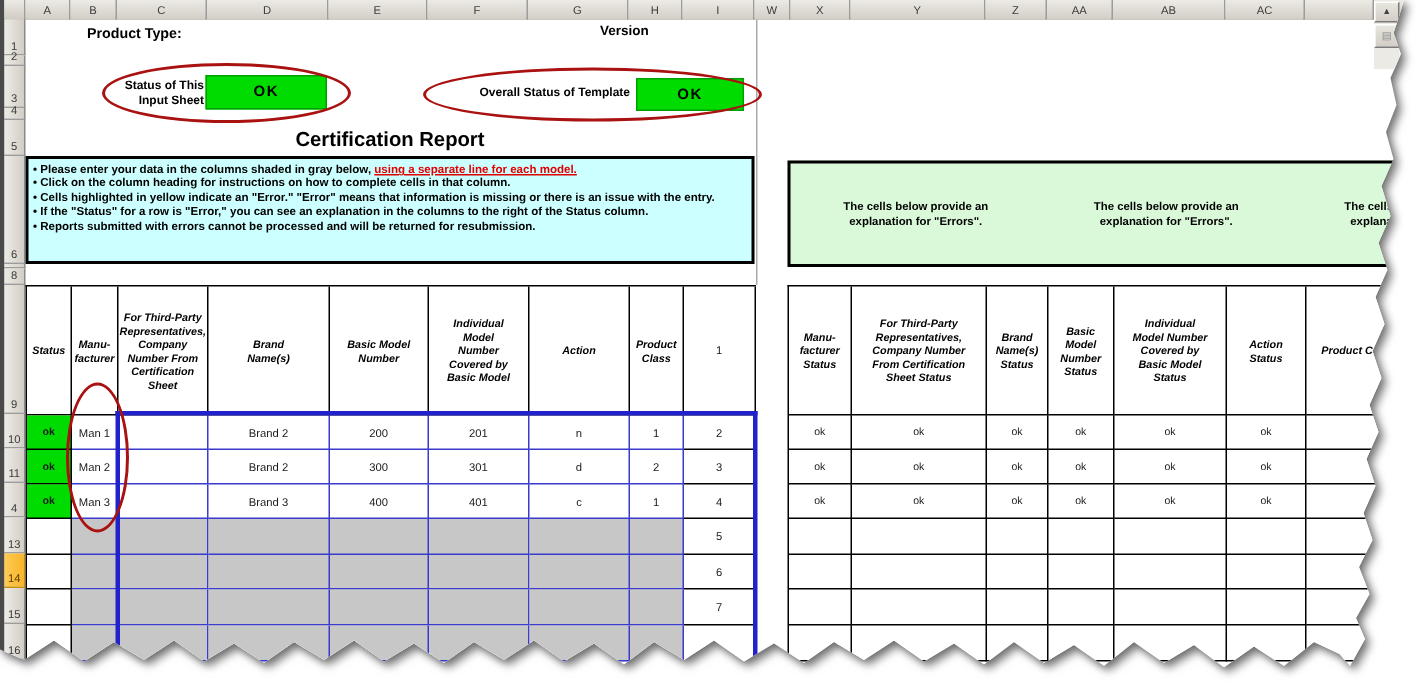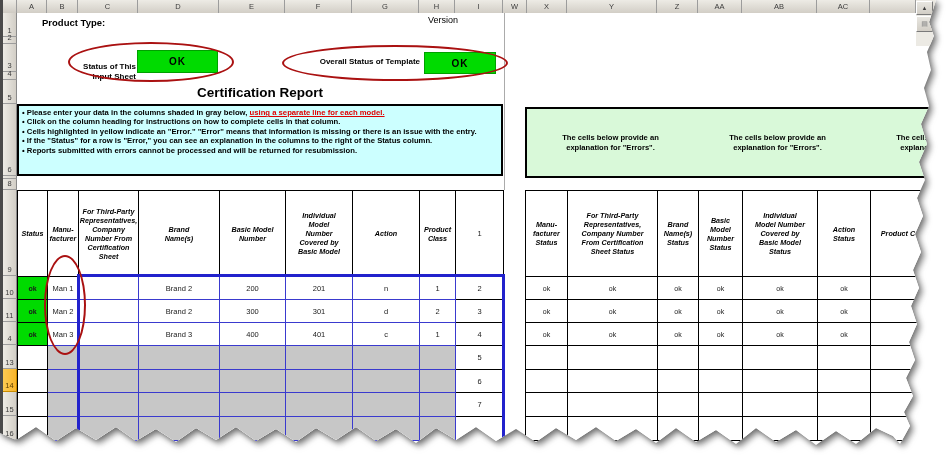--- a/index.html
+++ b/index.html
@@ -19,22 +19,22 @@
            font-size:7.5px; display:flex; align-items:center; justify-content:center;
            background:linear-gradient(#EDEBE5,#D2CEC6); }
   .corner { left:3px; top:0; width:14px; height:13px; border-right:1px solid #9c9c9c;
             background:linear-gradient(#EDEBE5,#CFCBC3); }
   .rhead { left:3px; width:14px; background:linear-gradient(90deg,#EDEBE5,#D2CEC6);
            border-bottom:1px solid #9c9c9c; border-right:1px solid #8a8a8a; color:#3c3c3c;
            font-size:7.5px; display:flex; align-items:flex-end; justify-content:center; padding-bottom:1px; }
   .rhead.orange { background:linear-gradient(90deg,#FDCB53,#F9B52B); border-color:#c98c00; color:#5a3c00; }
 
   
-  .product-type { left:42px; top:17px; font-size:9.5px; font-weight:bold; color:#000; }
-  .version { left:400px; top:15px; width:86px; font-size:9px; text-align:center; color:#000; }
+  .product-type { left:58px; top:17px; font-size:9.5px; font-weight:bold; color:#000; }
+  .version { left:400px; top:15px; width:86px; font-size:9px; text-align:left; color:#000;font-weight:bold; }
   .status-label { font-size:8px; font-weight:bold; color:#000; text-align:right; white-space:pre-line; line-height:1.28; }
   .ok-box { background:#00DB00; border:1px solid #00a000; display:flex; align-items:center; justify-content:center;
             font-size:10px; font-weight:bold; letter-spacing:1px; color:#000; }
   .ellipse { border:2px solid #aa1111; border-radius:50%; background:transparent; }
 
   .report-title { left:17px; top:85px; width:486px; text-align:center; font-size:13.5px; font-weight:bold; color:#000; }
 
   .instr-box { left:17px; top:104px; width:486px; height:72px; background:#CCFFFF; border:2px solid #000;
                padding:2px 3px 0 3px; font-size:7.7px; font-weight:bold; line-height:1.23; color:#000; }
   .red-u { color:#e00000; text-decoration:underline; }
@@ -113,21 +113,21 @@
   <div class="abs rhead" style="top:345px;height:24px">13</div>
   <div class="abs rhead orange" style="top:369px;height:23px">14</div>
   <div class="abs rhead" style="top:392px;height:24px">15</div>
   <div class="abs rhead" style="top:416px;height:24px">16</div>
 
   <div class="abs gridline-iw"></div>
 
   <div class="abs product-type">Product Type:</div>
   <div class="abs version">Version</div>
 
-  <div class="abs status-label" style="left:58px;top:62px;width:78px">Status of This
+  <div class="abs status-label" style="left:58px;top:52px;width:78px">Status of This
 Input Sheet</div>
   <div class="abs ok-box" style="left:137px;top:50px;width:81px;height:23px">OK</div>
   <div class="abs status-label" style="left:278px;top:57px;width:142px">Overall Status of Template</div>
   <div class="abs ok-box" style="left:424px;top:52px;width:72px;height:22px">OK</div>
 
   <div class="abs report-title">Certification Report</div>
 
   <div class="abs instr-box">
     <div><span>• Please enter your data in the columns shaded in gray below, </span><span class="red-u">using a separate line for each model.</span></div>
     <div>• Click on the column heading for instructions on how to complete cells in that column.</div>

